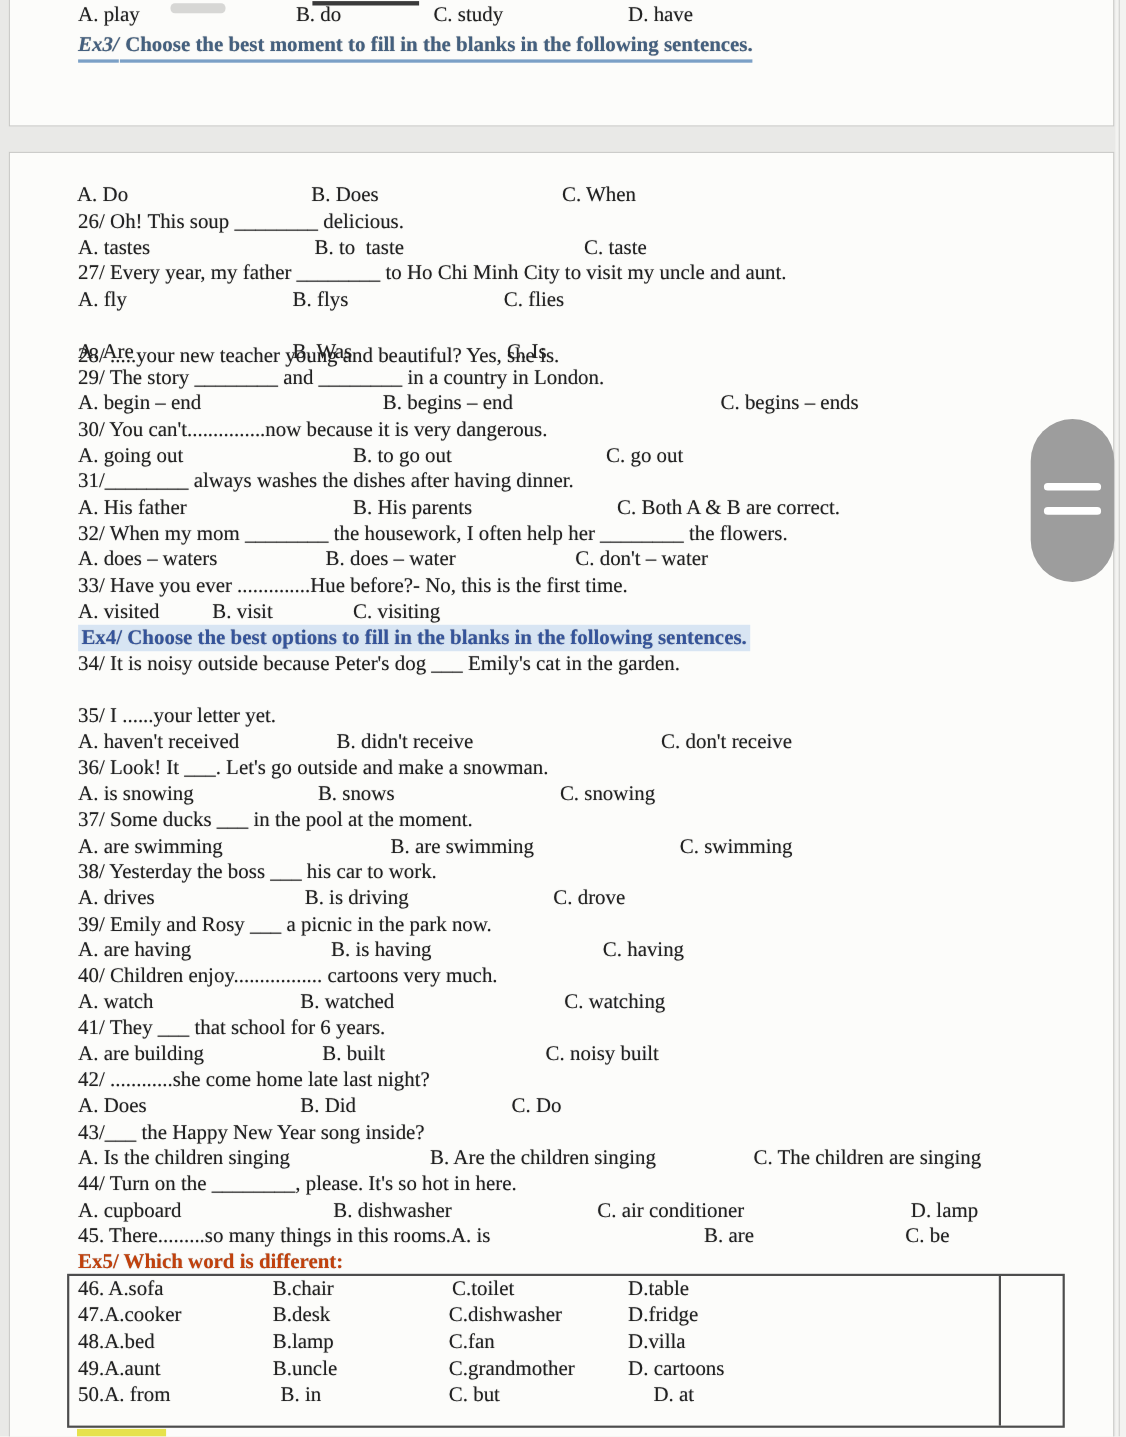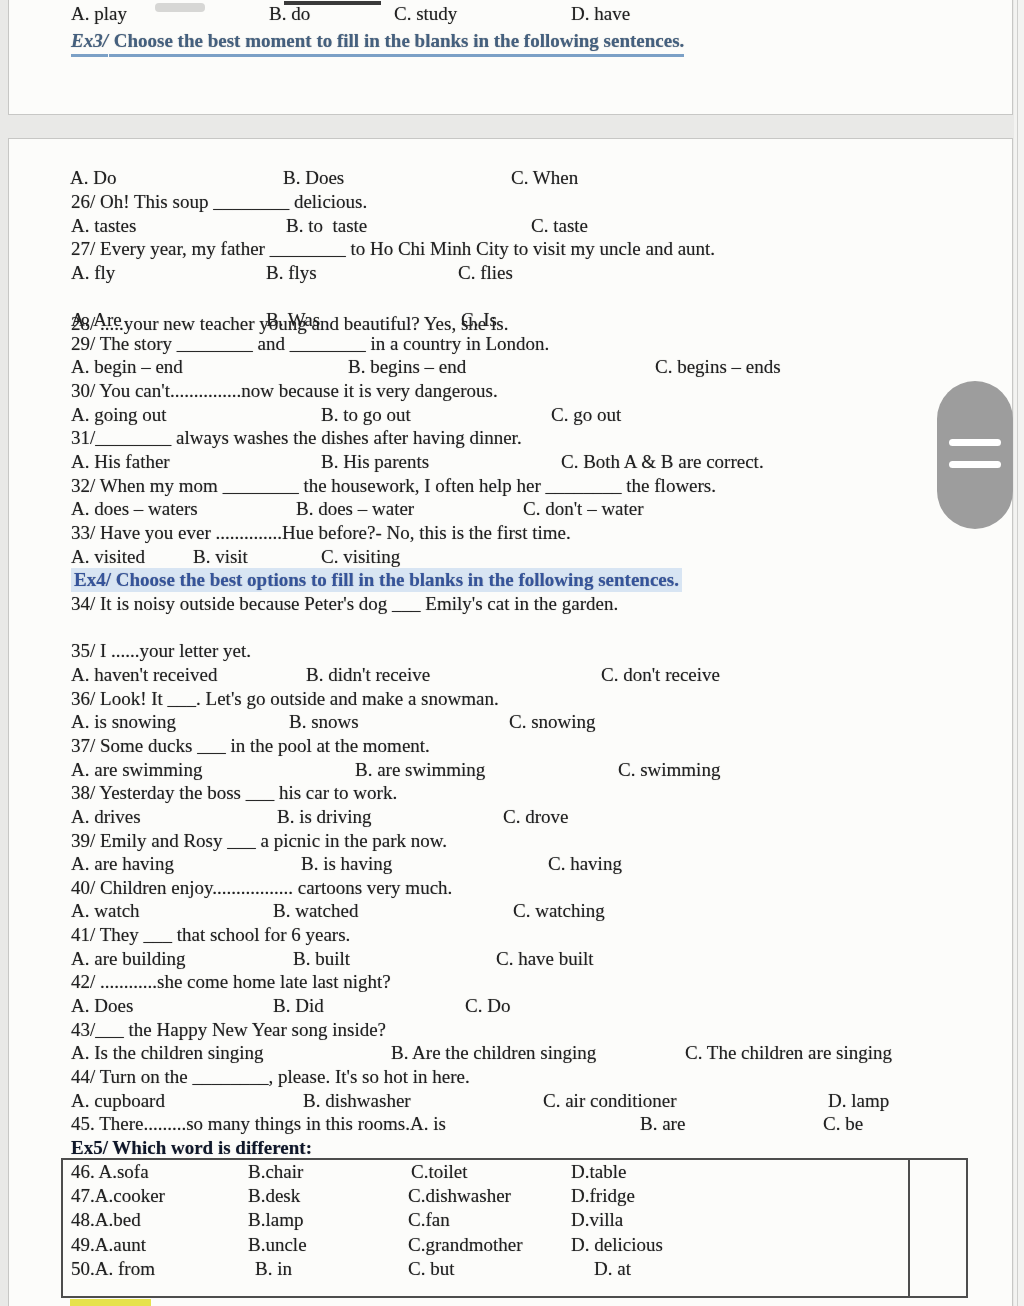--- a/index.html
+++ b/index.html
@@ -10,21 +10,21 @@
   #card-main{top:138px;height:1185px;}
   .right-strip{position:absolute;left:1014px;top:0;width:10px;height:100%;background:#f3f3f1;}
   .right-line{position:absolute;left:1017px;top:0;width:1px;height:100%;background:#cfcfcd;}
   #content{position:absolute;left:3px;top:0;width:1024px;height:942px;z-index:5;}
   .line{position:absolute;left:0;width:100%;height:24px;}
   .seg{position:absolute;top:0;font-size:19px;line-height:24px;color:#212121;white-space:pre;
        text-shadow:0 0 1px rgba(45,45,45,0.45);}
   .ex3{color:#44607f;font-weight:700;border-bottom:3px solid #7ba0c6;padding-bottom:1px;}
   .ex3i{font-style:italic;}
   .ex4{color:#35549b;font-weight:700;background:#d8e5f3;padding:0 3px;}
-  .ex5{color:#0f172a;font-weight:700;}
+  .ex5{color:#c2410c;font-weight:700;}
   .table-box{position:absolute;left:58px;top:1158px;width:907px;height:140px;
              border:2px solid #4d4d4d;box-sizing:border-box;z-index:3;}
   .table-divider{position:absolute;left:845px;top:0;width:2px;height:100%;background:#4d4d4d;}
   .yellow-mark{position:absolute;left:67px;top:1299px;width:81px;height:7px;background:#e6e24c;z-index:6;}
   .menu-pill{position:absolute;left:937px;top:381px;width:76px;height:148px;background:#9d9d9d;
              border-radius:38px;z-index:10;border:none;cursor:pointer;}
   .menu-bar{position:absolute;left:12px;width:52px;height:7px;background:#ffffff;border-radius:3.5px;}
   .menu-bar.b1{top:58px;} .menu-bar.b2{top:80px;}
   .artifact-underline{position:absolute;left:281px;top:1px;width:97px;height:4px;background:#3a3a3a;z-index:6;}
   .artifact-smudge{position:absolute;left:152px;top:3px;width:50px;height:9px;
@@ -182,21 +182,21 @@
         <span class="seg" style="left: 68px;">A. watch</span>
         <span class="seg" style="left: 270px;">B. watched</span>
         <span class="seg" style="left: 510px;">C. watching</span>
       </div>
       <div class="line" style="top: 923px;">
         <span class="seg" style="left: 68px;">41/ They ___ that school for 6 years.</span>
       </div>
       <div class="line" style="top: 947px;">
         <span class="seg" style="left: 68px;">A. are building</span>
         <span class="seg" style="left: 290px;">B. built</span>
-        <span class="seg" style="left: 493px;">C. have built</span>
+        <span class="seg" style="left: 493px;">C. noisy built</span>
       </div>
       <div class="line" style="top: 970px;">
         <span class="seg" style="left: 68px;">42/ ............she come home late last night?</span>
       </div>
       <div class="line" style="top: 994px;">
         <span class="seg" style="left: 68px;">A. Does</span>
         <span class="seg" style="left: 270px;">B. Did</span>
         <span class="seg" style="left: 462px;">C. Do</span>
       </div>
       <div class="line" style="top: 1018px;">
@@ -239,21 +239,21 @@
       <div class="line" style="top: 1208px;">
         <span class="seg" style="left: 68px;">48.A.bed</span>
         <span class="seg" style="left: 245px;">B.lamp</span>
         <span class="seg" style="left: 405px;">C.fan</span>
         <span class="seg" style="left: 568px;">D.villa</span>
       </div>
       <div class="line" style="top: 1233px;">
         <span class="seg" style="left: 68px;">49.A.aunt</span>
         <span class="seg" style="left: 245px;">B.uncle</span>
         <span class="seg" style="left: 405px;">C.grandmother</span>
-        <span class="seg" style="left: 568px;">D. delicious</span>
+        <span class="seg" style="left: 568px;">D. cartoons</span>
       </div>
       <div class="line" style="top: 1257px;">
         <span class="seg" style="left: 68px;">50.A. from</span>
         <span class="seg" style="left: 252px;">B. in</span>
         <span class="seg" style="left: 405px;">C. but</span>
         <span class="seg" style="left: 575px; margin-left: 16px;">D. at</span>
       </div>
     </div>
 
   <button class="menu-pill">

